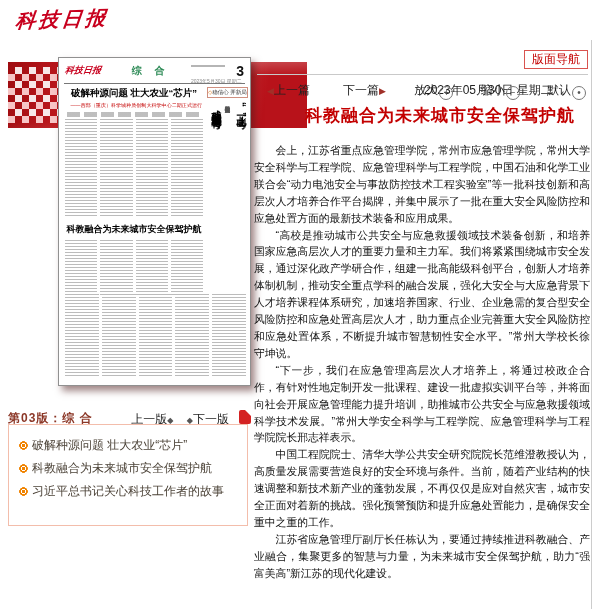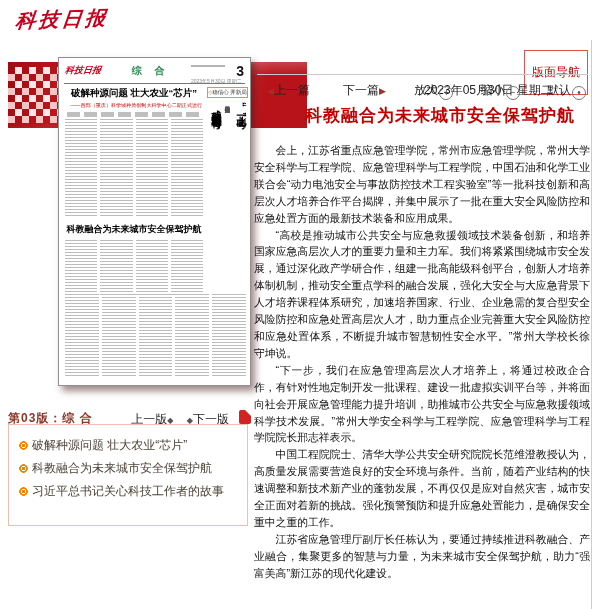--- a/index.html
+++ b/index.html
@@ -67,21 +67,21 @@
   .listbox{position:absolute;left:8px;top:424px;width:240px;height:102px;border:1px solid #f3bdab;
            box-sizing:border-box;padding:9px 4px 0 10px}
   .listbox ul{list-style:none;margin:0;padding:0}
   .listbox li{font-size:12px;line-height:23px;color:#4c4338;white-space:nowrap;cursor:pointer}
   .bullet{display:inline-block;width:9px;height:9px;margin-right:4px;vertical-align:-1px;border-radius:50%;
           background:radial-gradient(circle,#f08300 0 1.5px,#fff 1.6px 2.6px,#f08300 2.7px 4.2px,rgba(0,0,0,0) 4.3px)}
 
   
   .vline{position:absolute;left:591px;top:40px;width:1px;height:569px;background:#ccc}
   .layout-btn{position:absolute;left:524px;top:50px;border:1px solid #d9534f;color:#c40000;
-              background:#fff;font-size:12px;padding:13px 7px;white-space:nowrap;cursor:pointer}
+              background:#fff;font-size:12px;padding:0 7px;white-space:nowrap;cursor:pointer}
   .hr1{position:absolute;left:257px;top:74px;width:331px;height:1px;background:#c9c9c9}
   .navrow{position:absolute;left:257px;top:82px;width:331px;height:16px;font-size:12px;color:#222}
   .navrow .item{position:absolute;top:0;white-space:nowrap;cursor:pointer}
   .arrow{color:#a03028;font-size:9px;vertical-align:0}
   .nav-prev{left:10px}.nav-next{left:86px}.nav-date{left:167px;cursor:default}
   .zoomgrp{position:absolute;right:2px;top:0;white-space:nowrap}
   .zoomgrp .z{margin-left:24px;cursor:pointer}
   .zic{display:inline-block;width:12px;height:12px;border:1px solid #777;border-radius:50%;
        font-size:10px;line-height:11px;text-align:center;color:#555;vertical-align:-2px;margin-left:1px}
 

